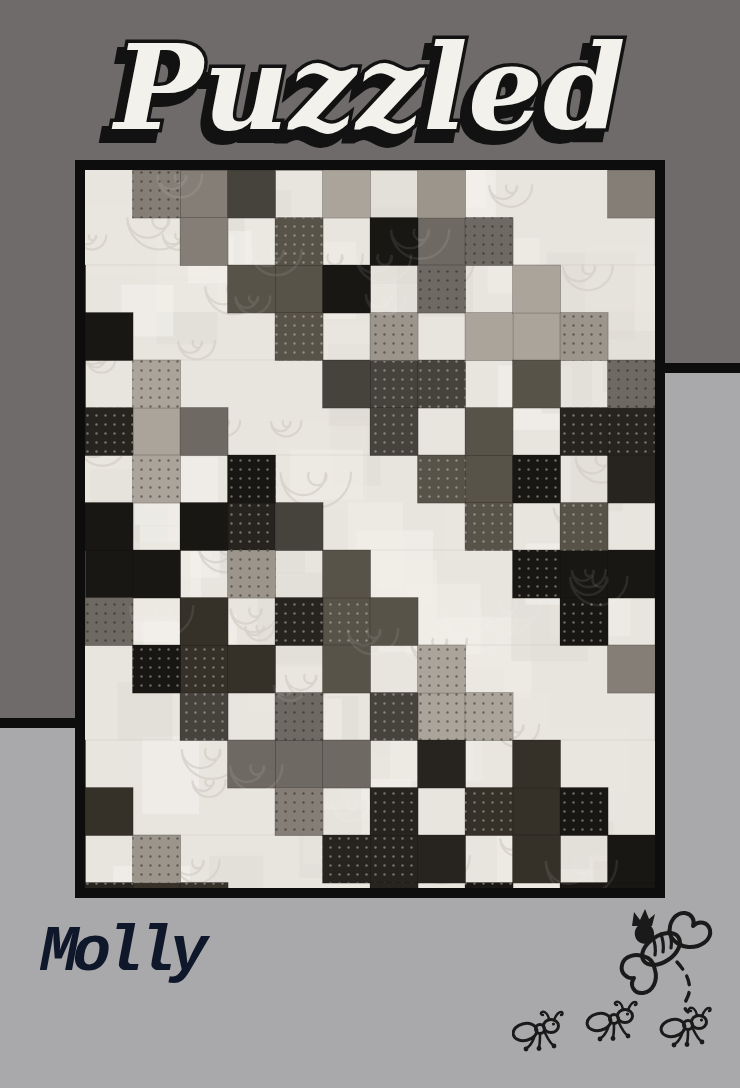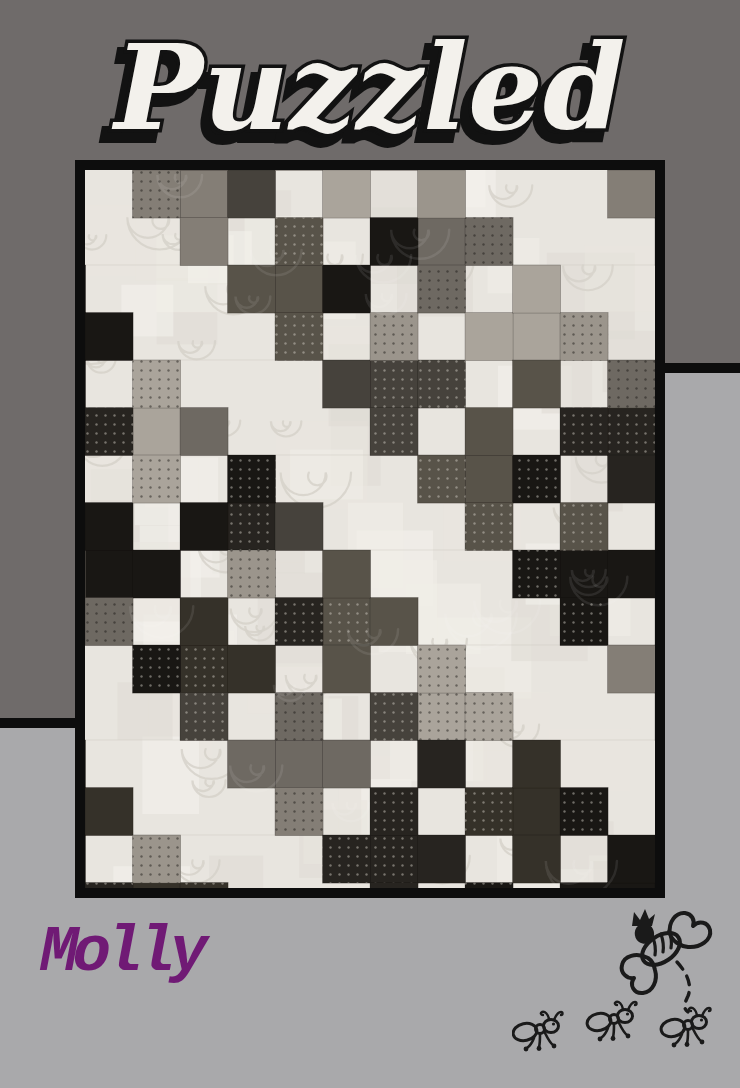--- a/index.html
+++ b/index.html
@@ -383,21 +383,21 @@
         <path d="M 542.361137132626 406.63253084011376 A 28.57776582147926 28.57776582147926 0 1 1 485.2056054896675 406.63253084011376 A 17.718214809317143 17.718214809317143 0 1 0 521.7851457411609 406.63253084011376 A 7.4302191135846085 7.4302191135846085 0 1 1 508.0678181468509 406.63253084011376" fill="none" stroke="#ffffff" stroke-width="2.5" opacity="0.09" stroke-linecap="round"></path>
         <path d="M 520.6664471644908 400.0685250260867 A 16.896813231520355 16.896813231520355 0 1 1 486.8728207014501 400.0685250260867 A 10.47602420354262 10.47602420354262 0 1 0 508.5007416377962 400.0685250260867 A 4.393171440195292 4.393171440195292 0 1 1 500.3902712866664 400.0685250260867" fill="none" stroke="#ffffff" stroke-width="2.5" opacity="0.09" stroke-linecap="round"></path>
         <path d="M 321.44793176231906 124.0333999413997 A 20.31274431757629 20.31274431757629 0 1 1 280.8224431271665 124.0333999413997 A 12.5939014768973 12.5939014768973 0 1 0 306.82275585366415 124.0333999413997 A 5.281313522569835 5.281313522569835 0 1 1 297.0726385812275 124.0333999413997" fill="none" stroke="#ffffff" stroke-width="2.5" opacity="0.09" stroke-linecap="round"></path>
         <path d="M 313.07350357668474 459.146847887896 A 25.079951597377658 25.079951597377658 0 1 1 262.9136003819294 459.146847887896 A 15.549569990374147 15.549569990374147 0 1 0 295.0159384265728 459.146847887896 A 6.520787415318191 6.520787415318191 0 1 1 282.97756165983157 459.146847887896" fill="none" stroke="#ffffff" stroke-width="2.5" opacity="0.09" stroke-linecap="round"></path>
         <path d="M 117.02413866436109 5.011272099334747 A 22.306062899529934 22.306062899529934 0 1 1 72.41201286530122 5.011272099334747 A 13.82975899770856 13.82975899770856 0 1 0 100.96377337669954 5.011272099334747 A 5.799576353877783 5.799576353877783 0 1 1 90.25686318492517 5.011272099334747" fill="none" stroke="#ffffff" stroke-width="2.5" opacity="0.09" stroke-linecap="round"></path>
         <path d="M 108.26604329887778 436.1644153399393 A 31.56397845968604 31.56397845968604 0 1 1 45.138086379505694 436.1644153399393 A 19.569666645005345 19.569666645005345 0 1 0 85.53997880790382 436.1644153399393 A 8.206634399518371 8.206634399518371 0 1 1 70.38926914725452 436.1644153399393" fill="none" stroke="#ffffff" stroke-width="2.5" opacity="0.09" stroke-linecap="round"></path>
         <path d="M 364.22903788415715 59.77393625443801 A 29.04699458181858 29.04699458181858 0 1 1 306.13504872052 59.77393625443801 A 18.00913664072752 18.00913664072752 0 1 0 343.3152017852478 59.77393625443801 A 7.5522185912728315 7.5522185912728315 0 1 1 329.37264438597487 59.77393625443801" fill="none" stroke="#ffffff" stroke-width="2.5" opacity="0.09" stroke-linecap="round"></path>
       </svg>
   </div>
 
-  <div class="credits" style="color: #701a75;">
+  <div class="credits" style="color: #0f172a;">
     <div class="designer-name">Molly</div>
   </div>
 
   <svg class="bee-doodle" viewBox="0 0 116 118">
 
     <path class="stroke" stroke-width="4" d="M66,34 C64,22 72,12 81,13 C88,14 91,20 89,26 C95,20 104,22 106,30 C108,40 96,48 84,47 C76,46 68,41 66,34 Z"></path>
 
     <path class="stroke" stroke-width="4" d="M44,58 C32,52 20,56 18,65 C16,73 23,79 30,78 C25,85 30,94 39,93 C49,92 54,80 51,70 C50,65 47,60 44,58 Z"></path>
 
     <ellipse class="stroke" stroke-width="4" cx="57" cy="49" rx="21" ry="13" transform="rotate(-34 57 49)"></ellipse>

